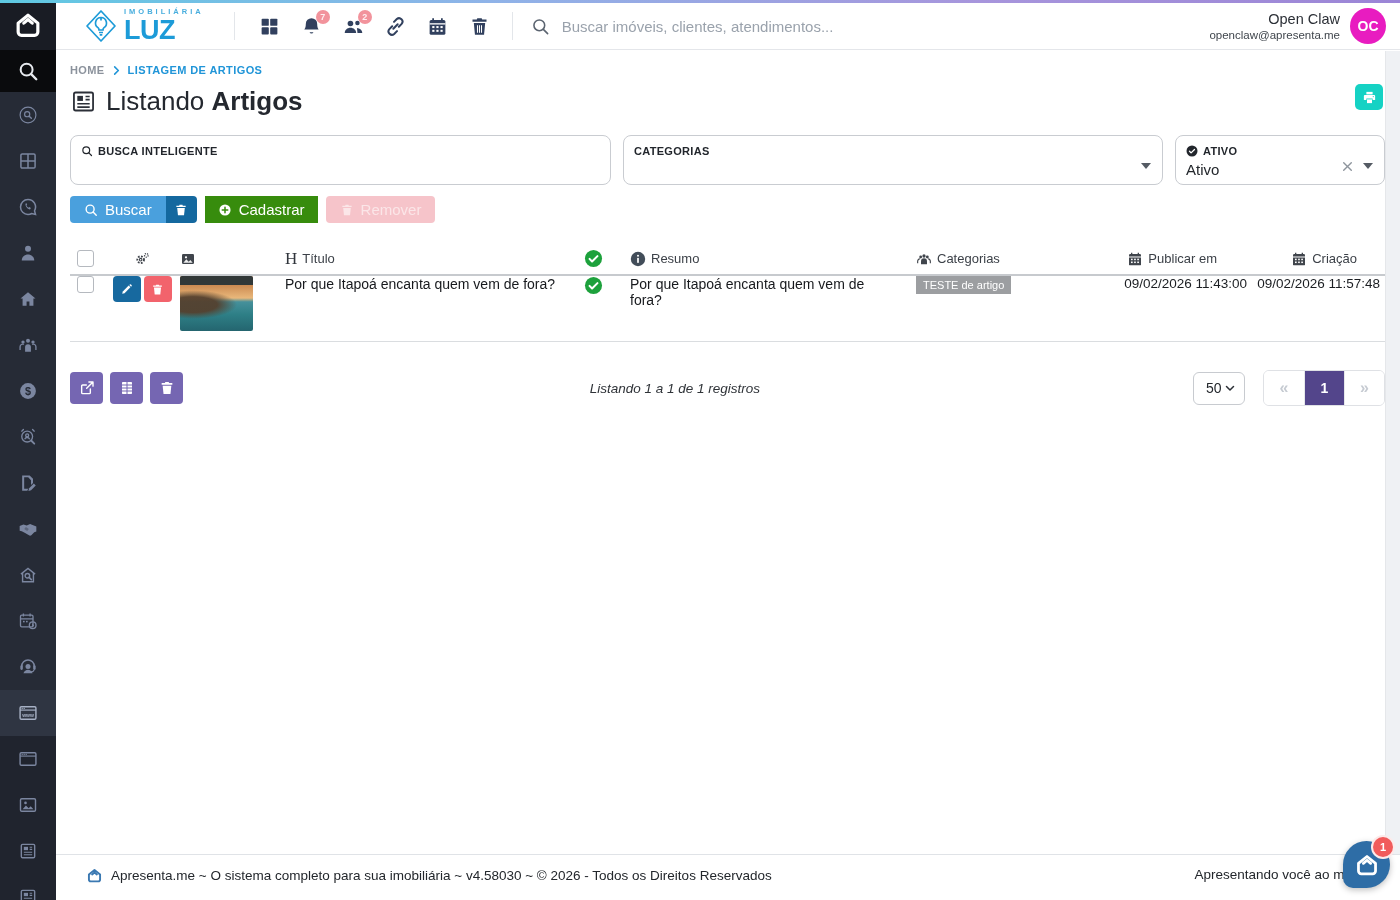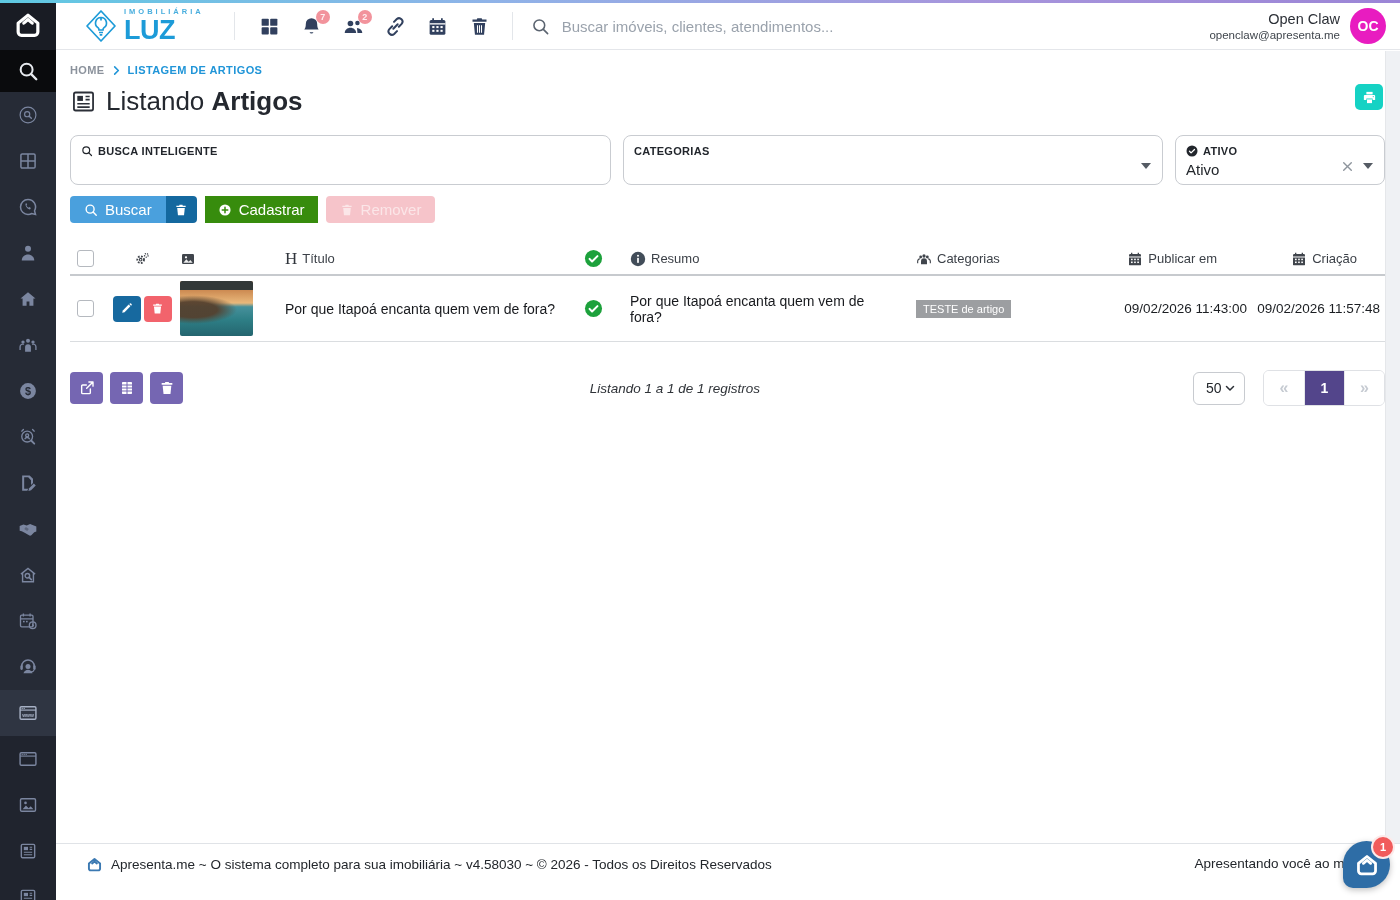--- a/index.html
+++ b/index.html
@@ -80,21 +80,21 @@
   .btn{display:inline-flex;align-items:center;gap:7px;height:27px;border:none;font-size:15px;color:#fff;cursor:pointer;font-family:inherit}
   .btn svg{width:14px;height:14px}
   .btn-buscar{background:#4aa0dd;border-radius:4px 0 0 4px;padding:0 14px}
   .btn-buscar-trash{background:#14689f;border-radius:0 4px 4px 0;width:31px;justify-content:center}
   .btn-cadastrar{background:#378c0d;border-radius:0;padding:4px 13px;margin-left:8px}
   .btn-remover{background:#f6c4ca;border-radius:4px;padding:0 14px;margin-left:8px;color:#fbe6e8;cursor:default}
 
   
   .tbl{margin-top:20px}
   .thead{display:flex;align-items:center;height:33px;border-bottom:2px solid #c7cace;color:#3c4148;font-size:13px}
-  .trow{display:flex;align-items:center;height:66px;border-bottom:1px solid #dadde0;font-size:14px;color:#17191d}
+  .trow{display:flex;align-items:flex-start;height:66px;border-bottom:1px solid #dadde0;font-size:14px;color:#17191d}
   .cell{display:flex;align-items:center;gap:5px}
   .c1{width:34px;padding-left:7px}
   .c2{width:76px;justify-content:center;gap:3px}
   .c3{width:92px}
   .c4{width:300px;padding-left:13px}
   .c5{width:42px;justify-content:center}
   .c6{width:278px;padding-left:16px}
   .c7{width:142px;padding-left:24px}
   .c8{width:215px;justify-content:flex-end}
   .c9{width:136px;justify-content:flex-end}
@@ -125,21 +125,21 @@
   .pagesize{width:52px;height:33px;border:1px solid #c8cbd0;border-radius:6px;display:flex;align-items:center;justify-content:space-between;
     padding:0 8px 0 12px;font-size:14px;cursor:pointer;background:#fff}
   .pagesize svg{width:12px;height:12px}
   .pager{display:flex;border:1px solid #dfe1e5;border-radius:6px;overflow:hidden}
   .pg{width:40px;height:34px;display:flex;align-items:center;justify-content:center;background:#fff;border:none;cursor:pointer;
     font-size:16px;color:#c6cbd2;font-weight:bold}
   .pg + .pg{border-left:1px solid #e6e8eb}
   .pg-active{background:#53458b;color:#fff;font-size:14px}
 
   
-  .footer{position:absolute;left:56px;bottom:0;width:1344px;height:57px;border-top:1px solid #e0e3e7;
+  .footer{position:absolute;left:56px;bottom:0;width:1344px;height:46px;border-top:1px solid #e0e3e7;
     display:flex;align-items:flex-start;padding:12px 48px 0 30px;font-size:13.5px;color:#23272c;background:#fff;z-index:25}
   .f-left{display:flex;align-items:center;gap:8px}
   .f-left .flogo{color:#3b79b2}
   .flogo svg{width:17px;height:17px}
   .f-right{margin-left:auto;white-space:nowrap;overflow:hidden}
 
   .fab{position:absolute;right:10px;bottom:12px;width:47px;height:47px;background:#2e6da6;z-index:70;cursor:pointer;
     border-radius:50% 50% 50% 10px;display:flex;align-items:center;justify-content:center;color:#fff;
     box-shadow:0 2px 6px rgba(0,0,0,.25);border:none}
   .fab svg{width:26px;height:26px}

